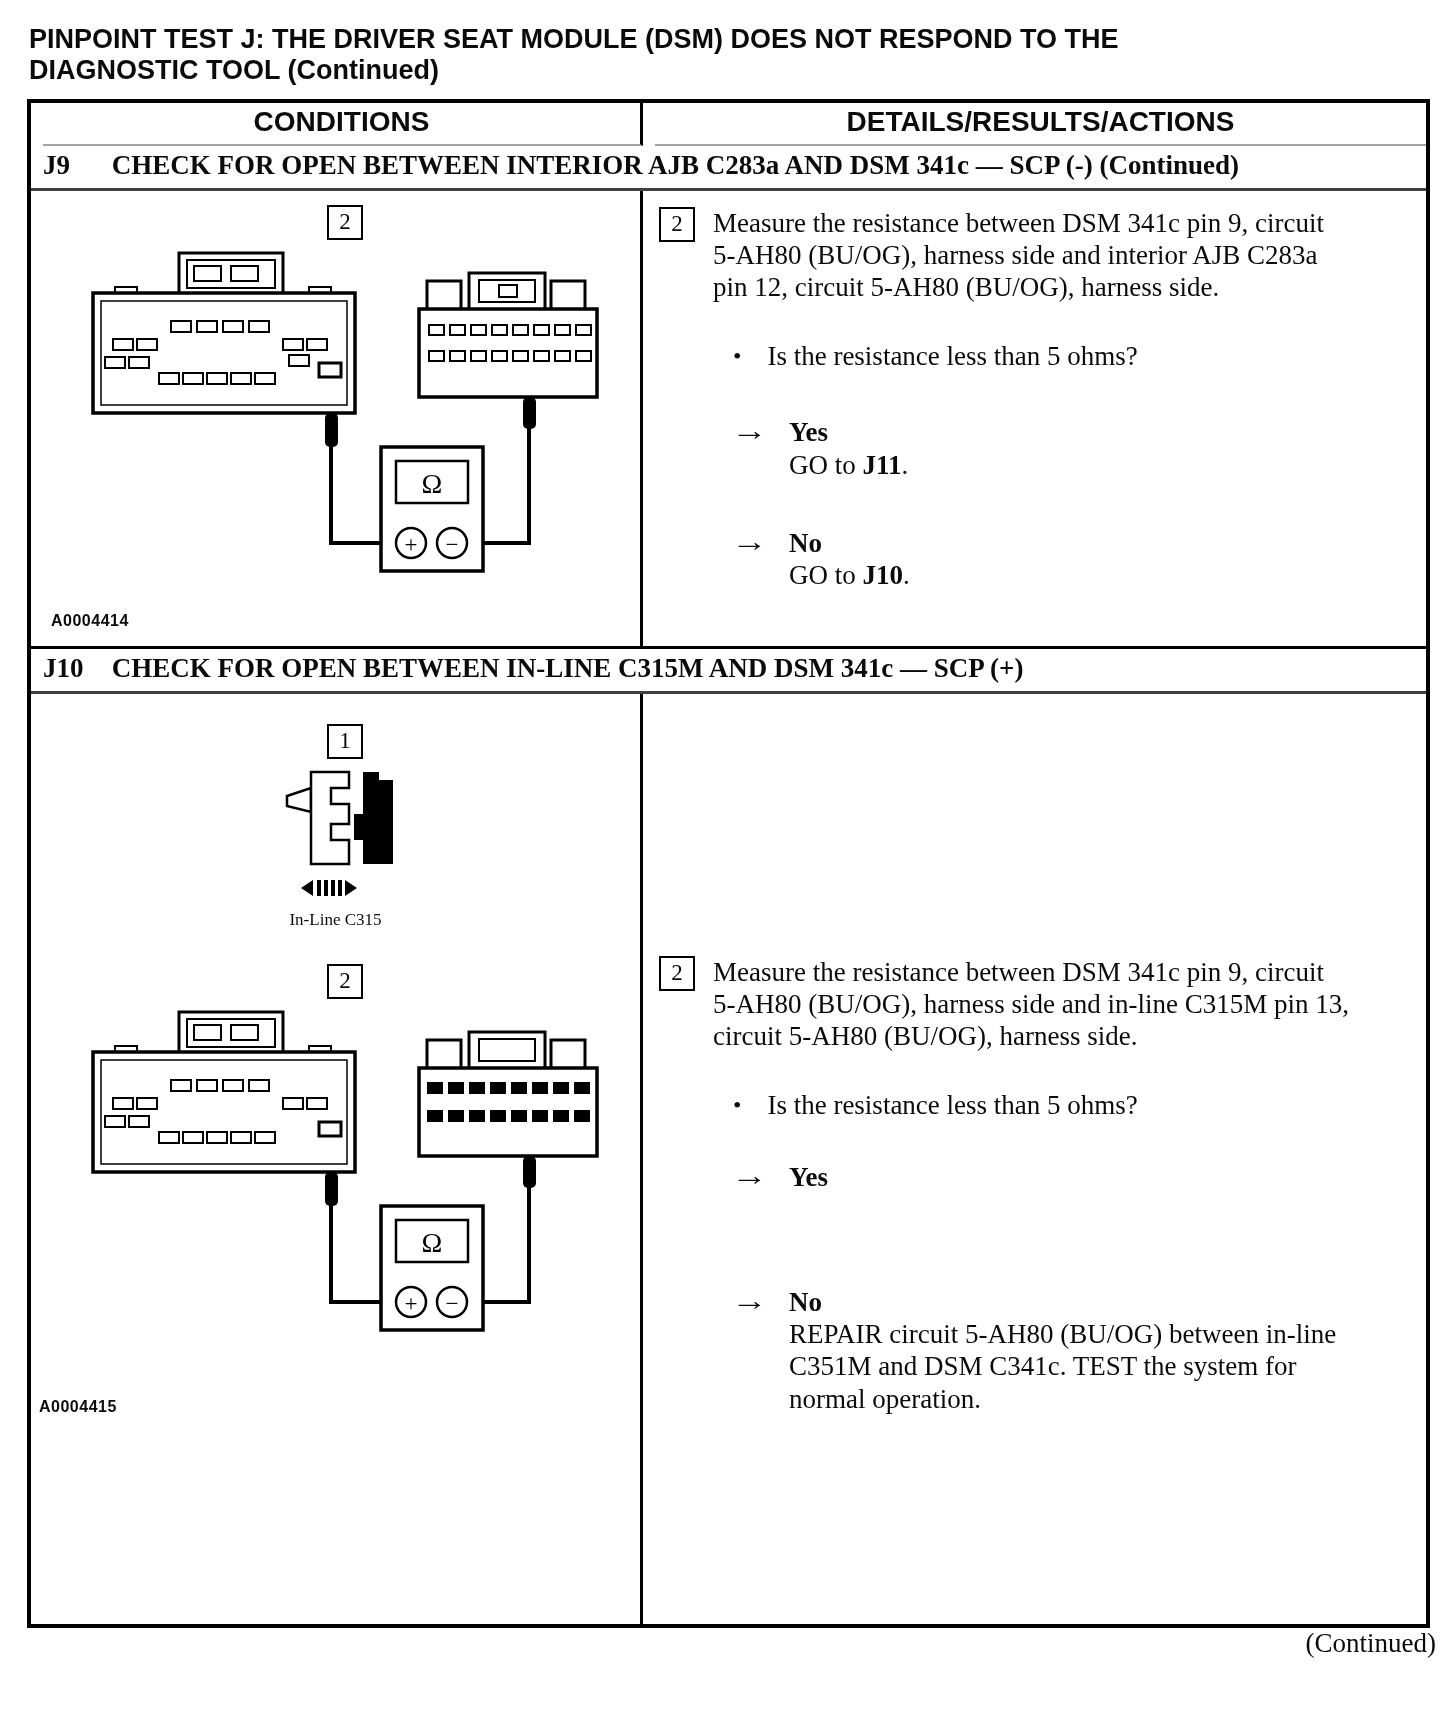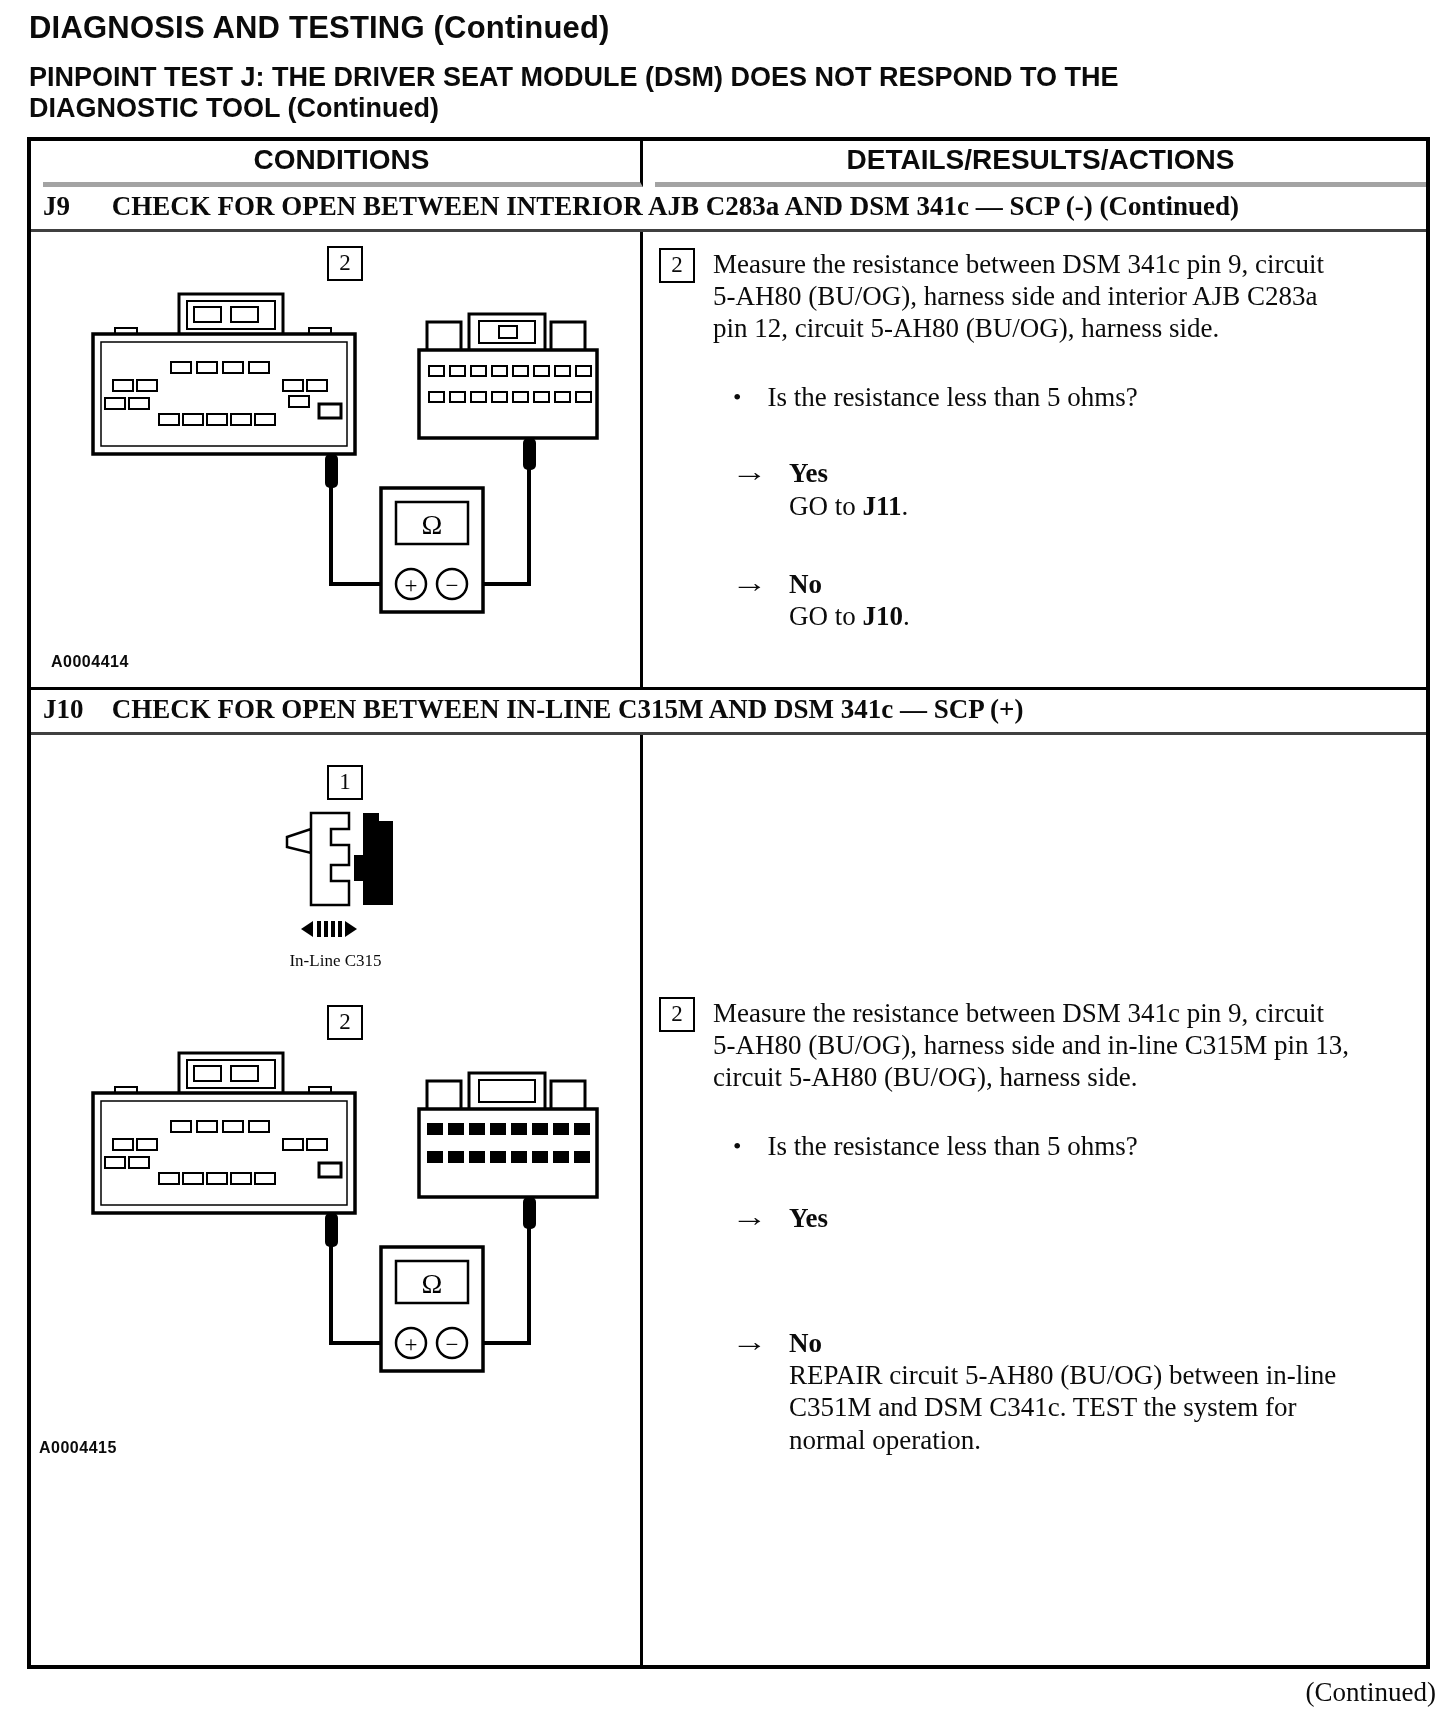--- a/index.html
+++ b/index.html
@@ -19,21 +19,21 @@
     font-size:27px; line-height:1.16; max-width:1130px; margin:16px 0 12px 2px;
   }
 
   .ptable {
     width:1403px; border:4px solid #000;
     display:grid; grid-template-columns:612px 1fr;
     background:#fff;
   }
   .hdr {
     font-family:"Liberation Sans", sans-serif; font-weight:700; font-size:28px;
-    text-align:center; padding:3px 0 6px; border-bottom:5px solid #a3a3a3;margin-left:12px;
+    text-align:center; padding:3px 0 6px; border-bottom:2px solid #a3a3a3;margin-left:12px;
   }
   .hdr.left { border-right:3px solid #000; }
 
   .rowtitle {
     grid-column:1 / -1; border-bottom:3px solid #404040;
     font-weight:700; font-size:27px; padding:4px 10px 7px 12px;
   }
   .rowtitle .rid { display:inline-block; min-width:62px; }
 
   .figcell { position:relative; border-right:3px solid #000; border-bottom:3px solid #000; background:#fff; }
@@ -71,29 +71,28 @@
     font-weight:700; font-size:16px; letter-spacing:.5px;margin-top:36px;
   }
   .caption-inline {
     position:absolute; width:100%; text-align:center; font-size:17px;
   }
 
   svg { display:block; }
   svg text { font-family:"Liberation Serif", serif; fill:#000; }
 
   .footer-note {
-    width:1411px; text-align:right; font-size:27px; padding:8px 2px 0 0;
+    width:1411px; text-align:right; font-size:27px; padding:0 2px 0 0;
   }
 </style>
 </head>
 <body>
 
 <div class="page">
 
-  <h1 class="doc-title">DIAGNOSIS AND TESTING (Continued)</h1>
   <div class="doc-subtitle">PINPOINT TEST J:  THE DRIVER SEAT MODULE (DSM) DOES NOT RESPOND TO THE DIAGNOSTIC TOOL (Continued)</div>
 
   <div class="ptable">
 
     <div class="hdr left">CONDITIONS</div>
     <div class="hdr">DETAILS/RESULTS/ACTIONS</div>
 
     <div class="rowtitle">
       <span class="rid">J9</span>
       <span>CHECK FOR OPEN BETWEEN INTERIOR AJB C283a AND DSM 341c — SCP (-) (Continued)</span>

